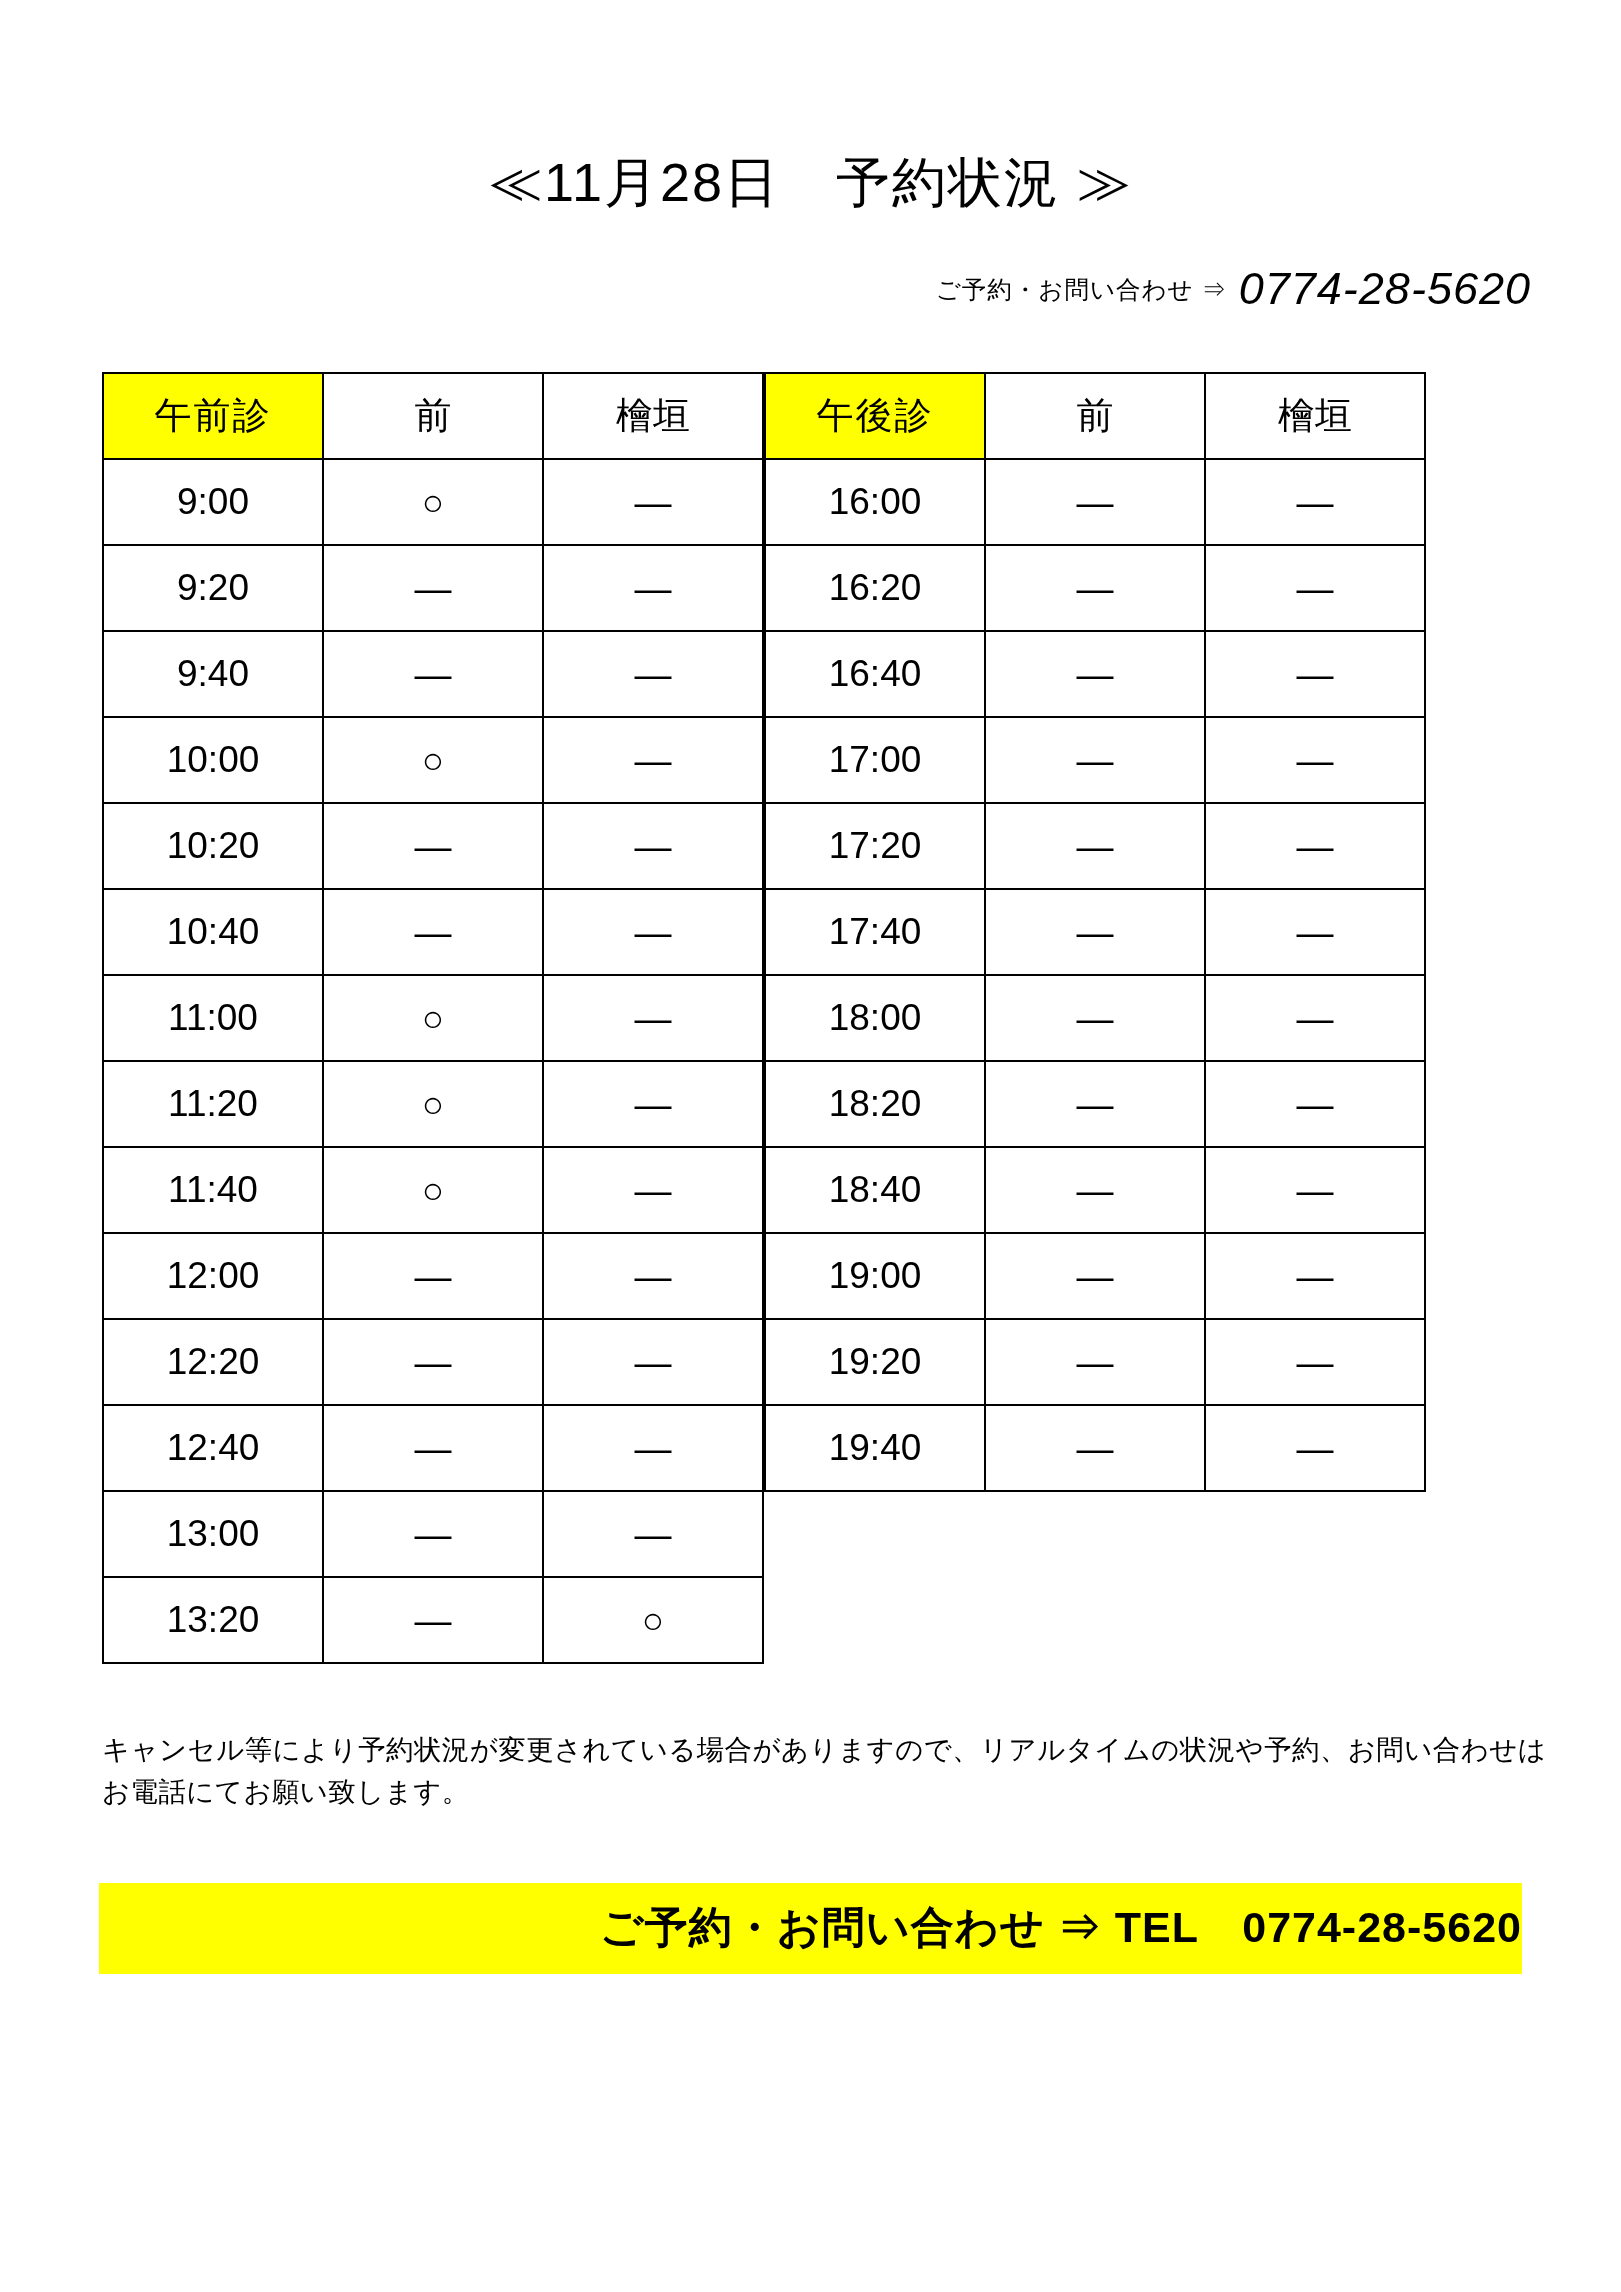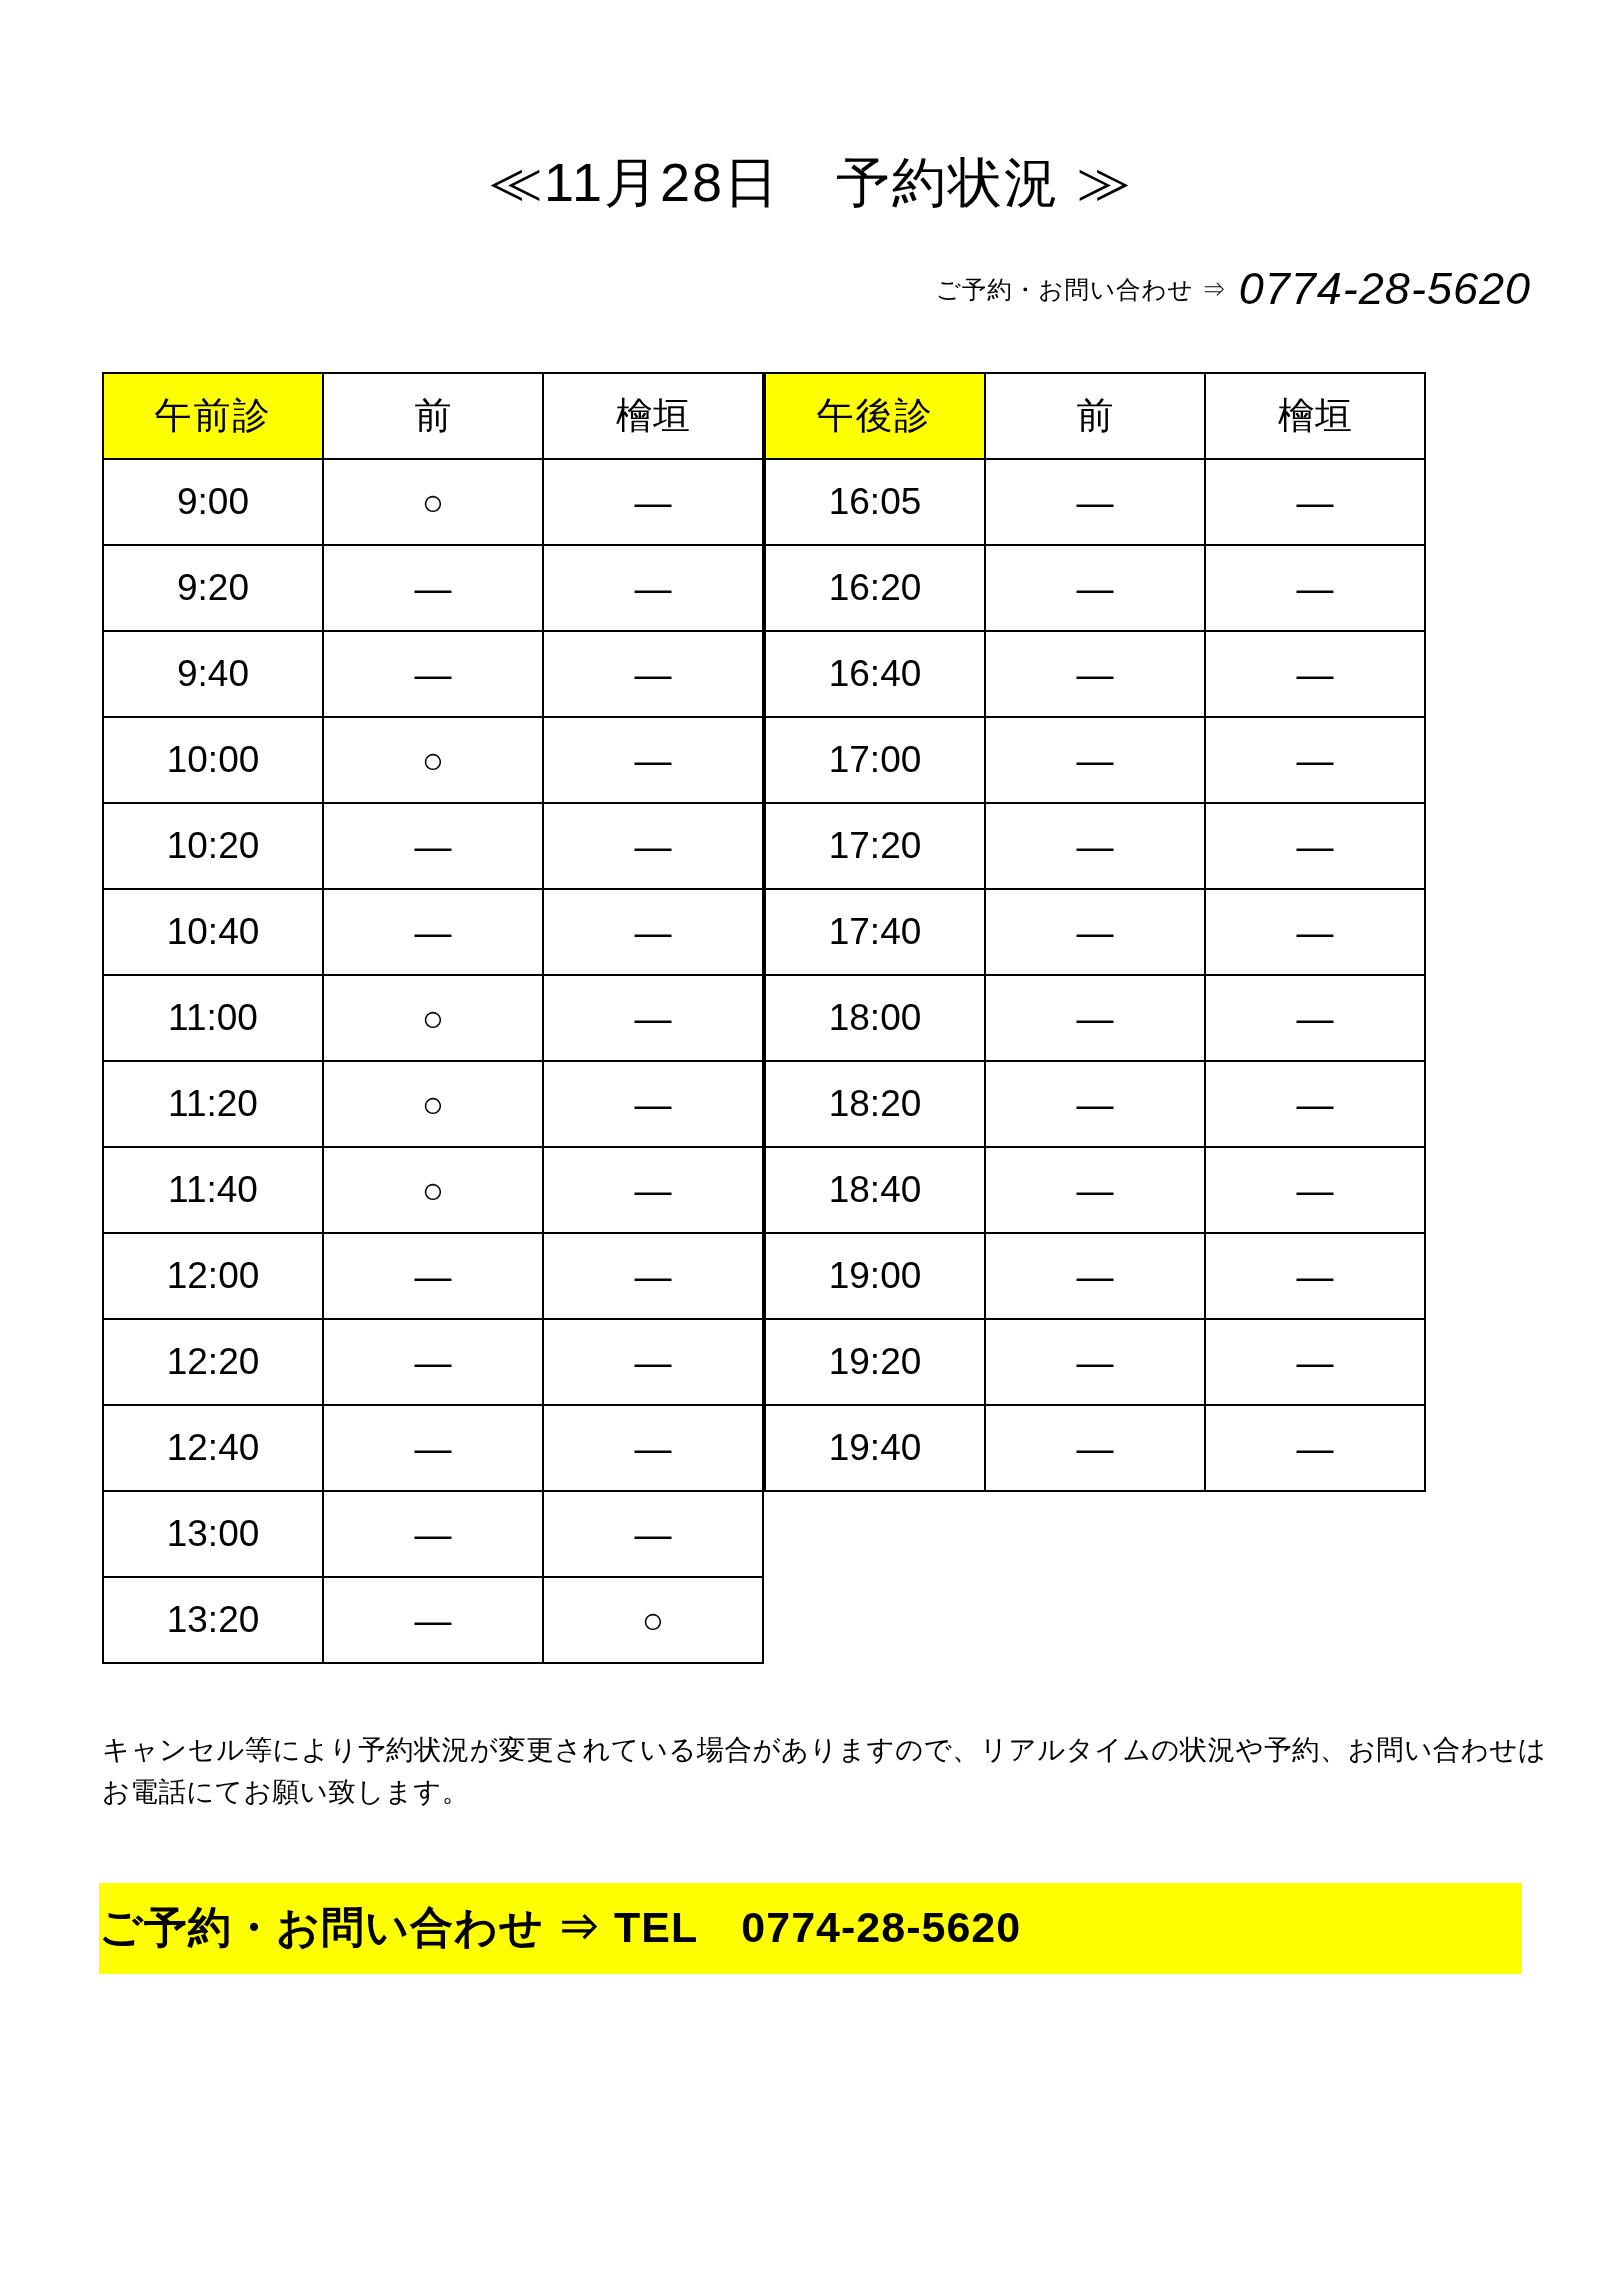--- a/index.html
+++ b/index.html
@@ -119,21 +119,21 @@
     font-size: 27.4px;
     line-height: 1.55;
     letter-spacing: 0.5px;
   }
 
   
   .banner {
     margin: 0 auto;
     width: 1423px;
     background: #ffff00;
-    text-align: left;
+    text-align: right;
     font-size: 43px;
     font-weight: bold;
     letter-spacing: 1px;
     padding: 15.7px 0 17.6px 0;
     box-sizing: border-box;
   }
   .banner-1 { margin-top: 69px; }
   .banner-2 { margin-top: 29px; }
 </style>
 </head>
@@ -238,21 +238,21 @@
       <table class="sched">
         <thead>
           <tr>
             <th class="c-time hdr-label">午後診</th>
             <th class="c-slot hdr-name">前</th>
             <th class="c-slot hdr-name">檜垣</th>
           </tr>
         </thead>
         <tbody>
           <tr>
-            <td class="time-cell">16:05</td>
+            <td class="time-cell">16:00</td>
             <td class="mark mark-x">―</td>
             <td class="mark mark-x">―</td>
           </tr>
           <tr>
             <td class="time-cell">16:20</td>
             <td class="mark mark-x">―</td>
             <td class="mark mark-x">―</td>
           </tr>
           <tr>
             <td class="time-cell">16:40</td>

